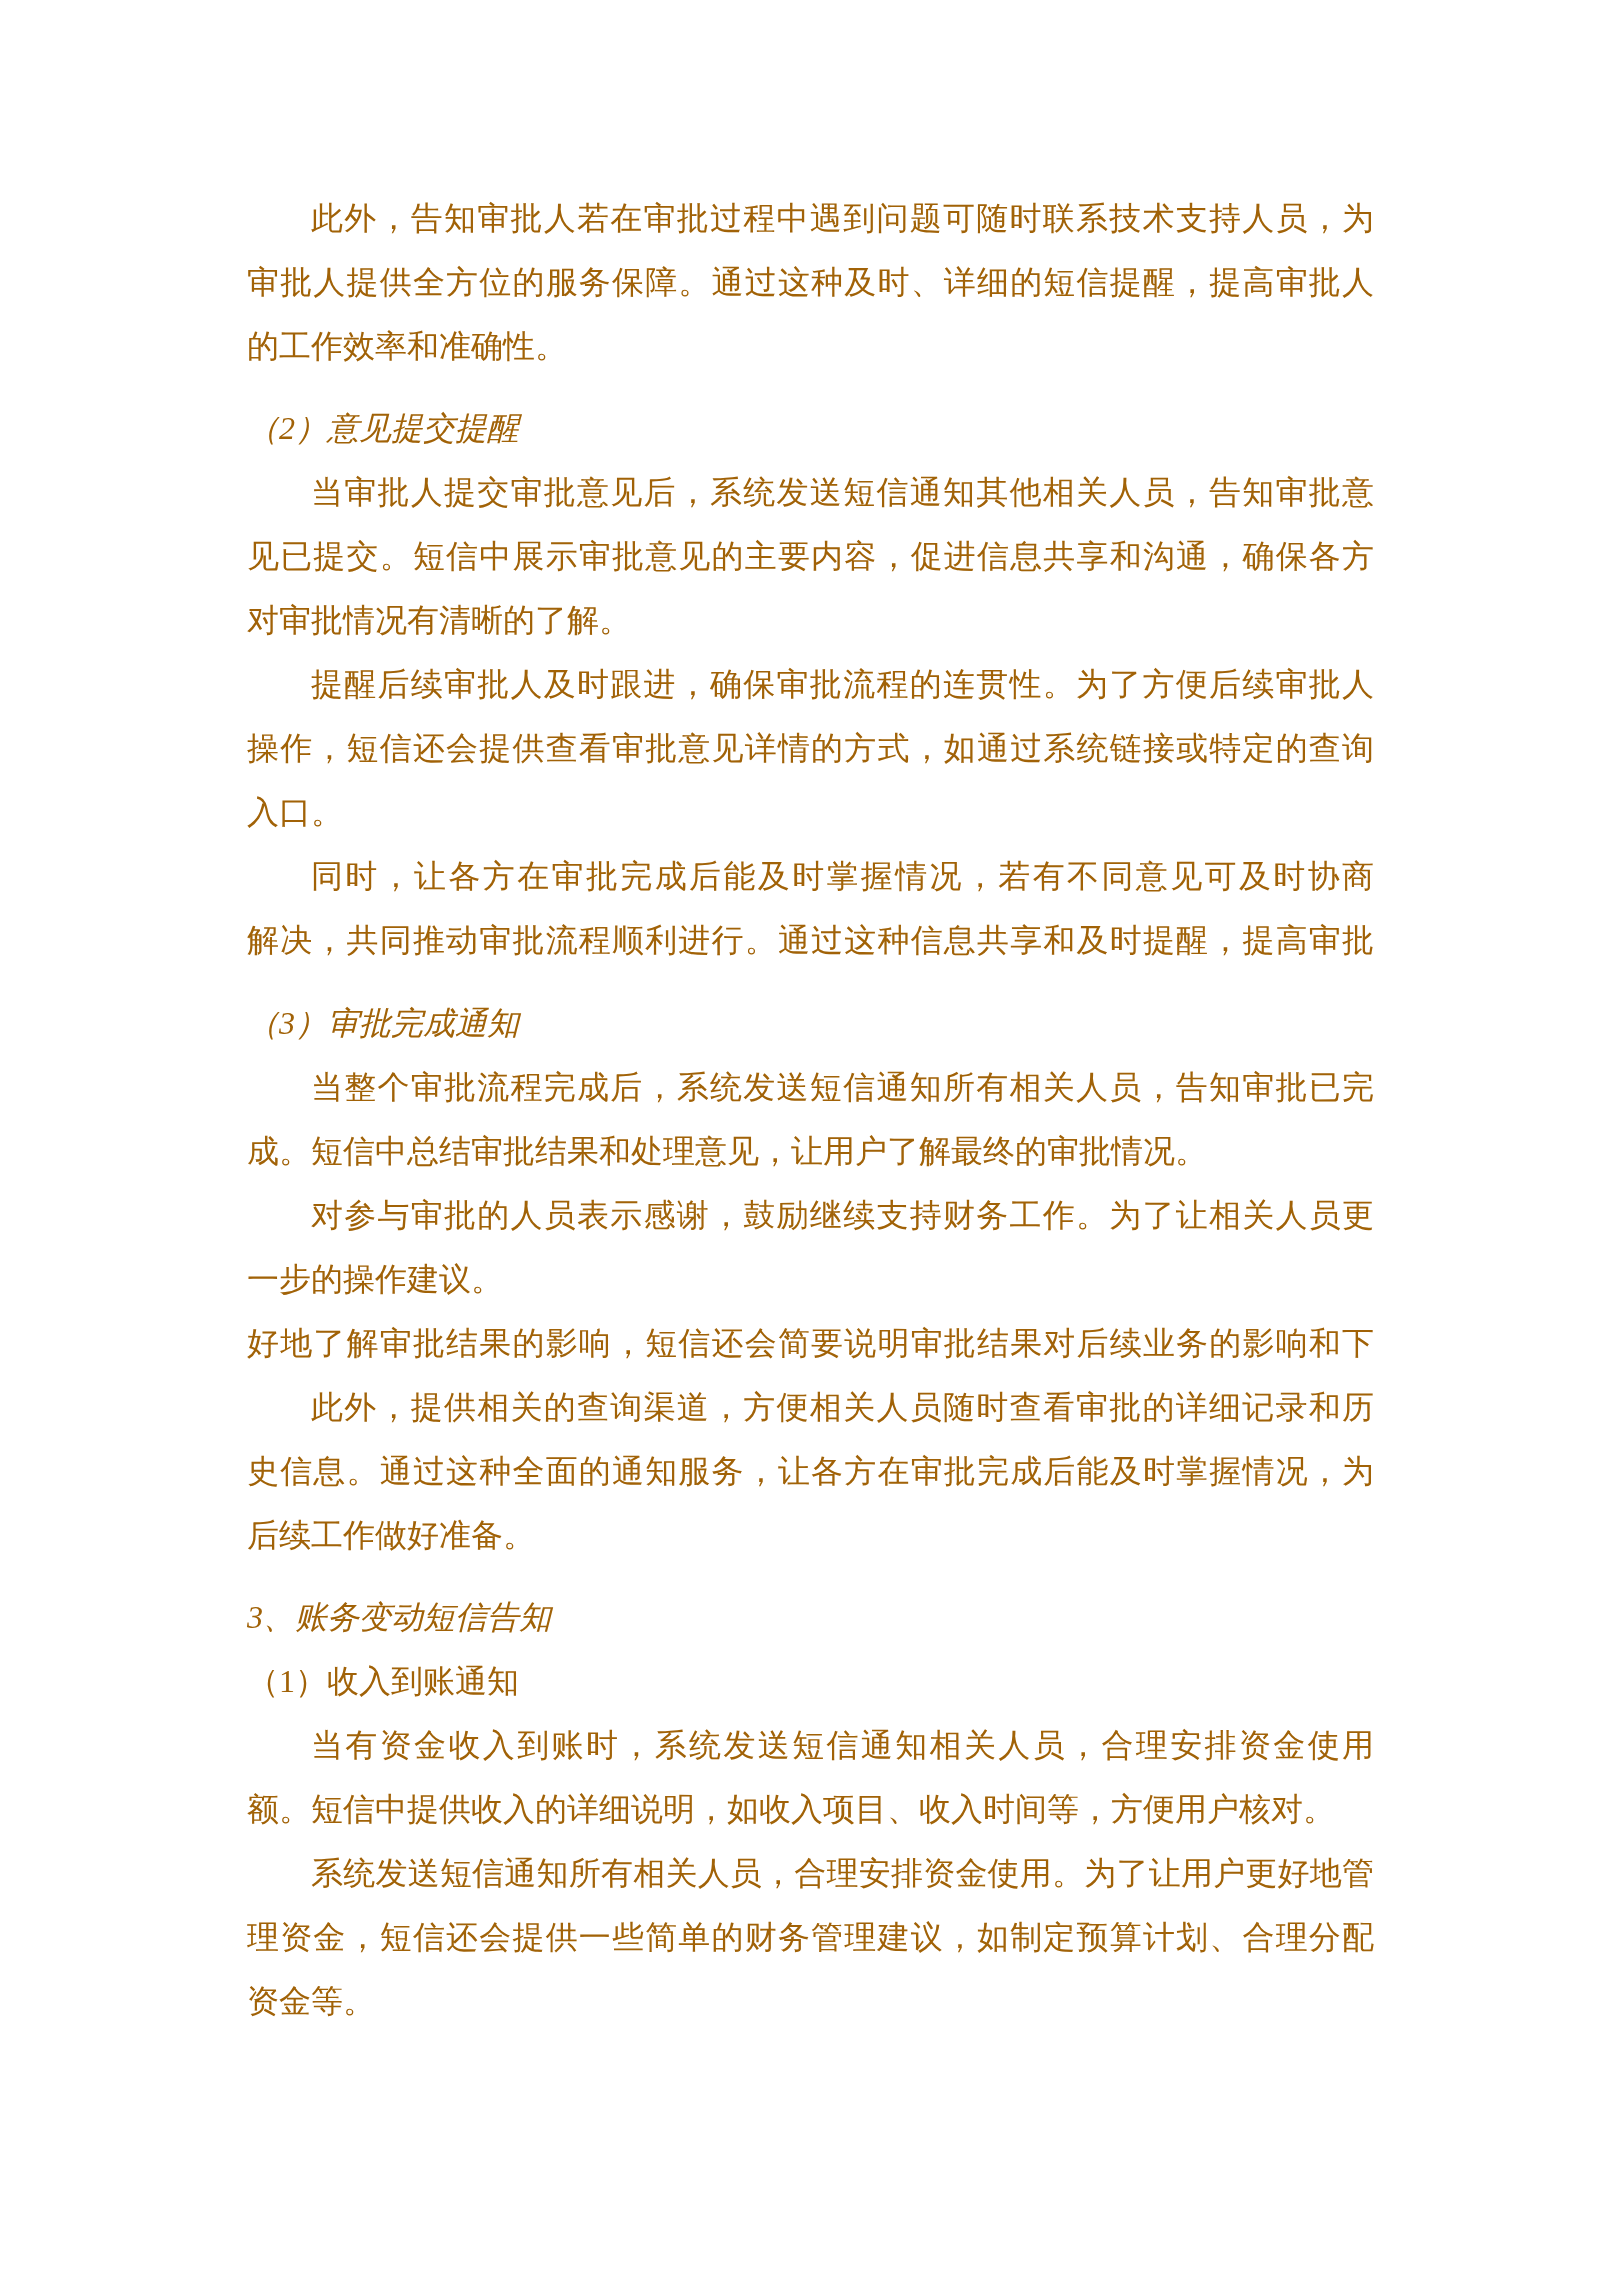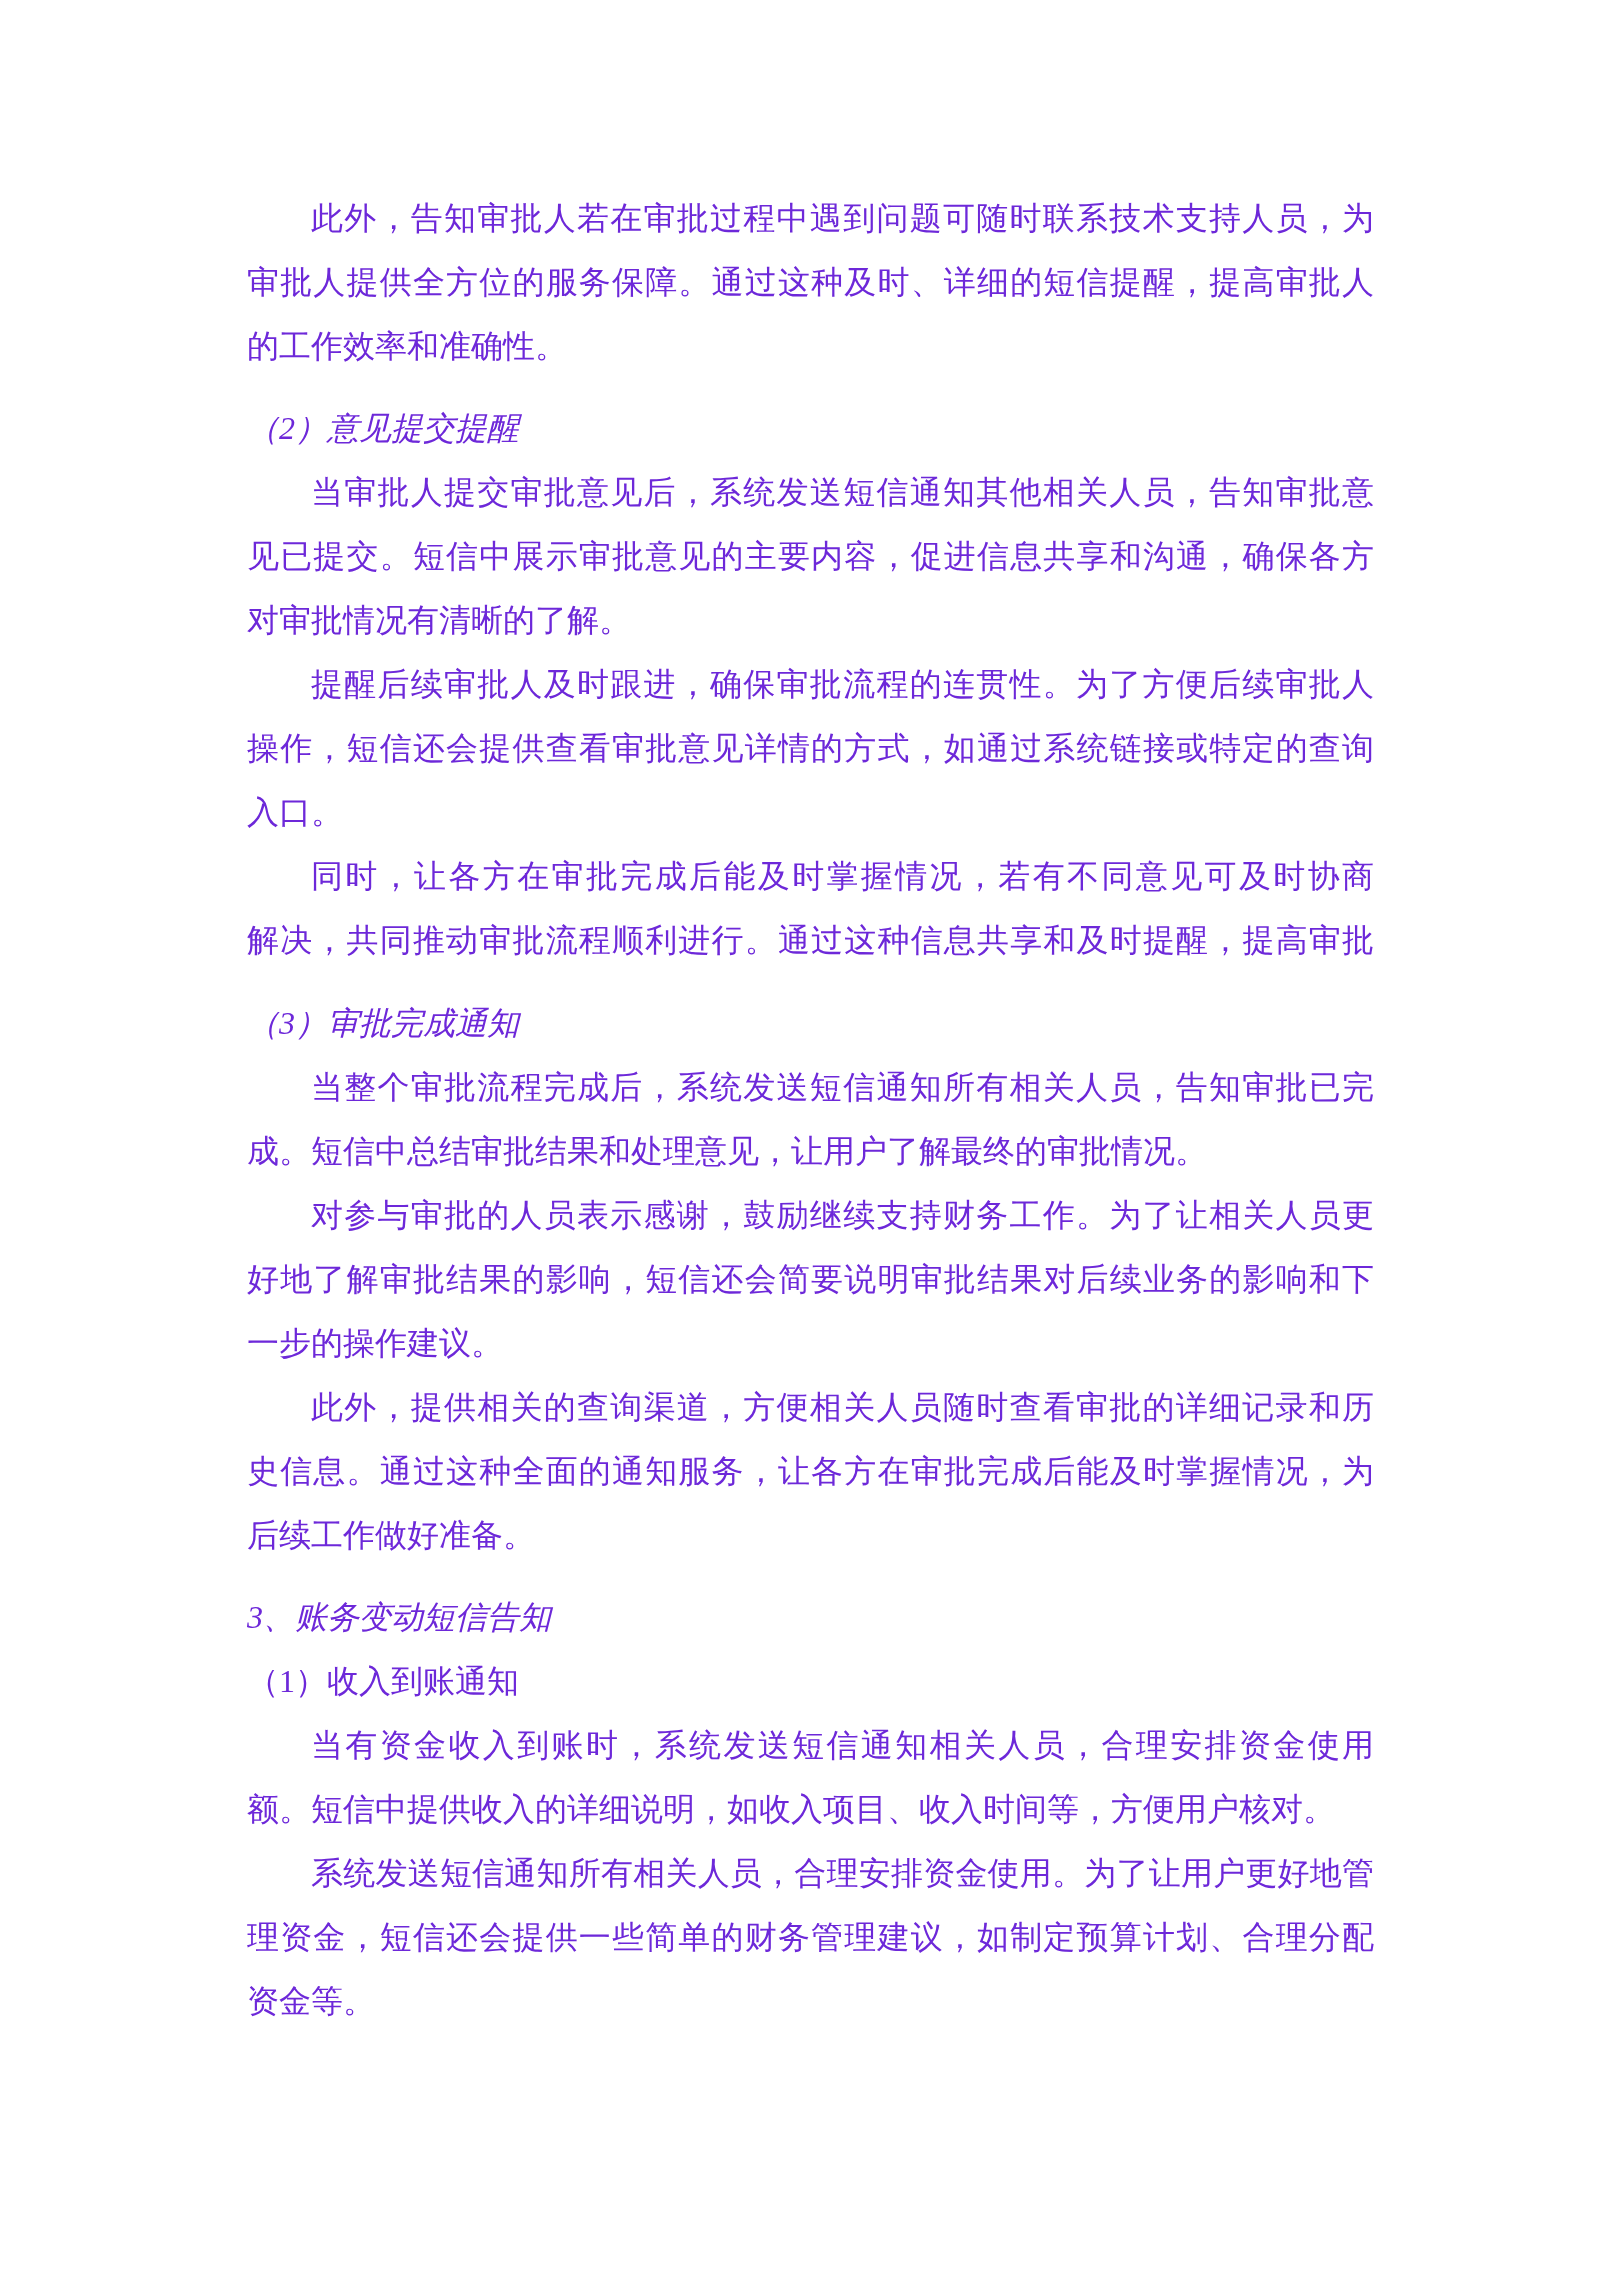--- a/index.html
+++ b/index.html
@@ -15,21 +15,21 @@
     overflow: hidden;
   }
   .content {
     position: absolute;
     left: 247px;
     top: 186px;
     width: 1127px;
     font-family: "Liberation Serif", "DejaVu Serif", serif;
     font-size: 32px;
     line-height: 64px;
-    color: #6d28d9;
+    color: #a16207;
   }
   .block {
     margin: 0;
     padding: 0;
   }
   
   .block.gap-before {
     margin-top: 18.3px;
     font-style: italic;
   }
@@ -76,22 +76,22 @@
       </div>
       <div class="block heading gap-before">
         <div class="line first-line last-line">（3）审批完成通知</div>
       </div>
       <div class="block paragraph">
         <div class="line first-line">当整个审批流程完成后，系统发送短信通知所有相关人员，告知审批已完</div>
         <div class="line last-line">成。短信中总结审批结果和处理意见，让用户了解最终的审批情况。</div>
       </div>
       <div class="block paragraph">
         <div class="line first-line">对参与审批的人员表示感谢，鼓励继续支持财务工作。为了让相关人员更</div>
+        <div class="line last-line">一步的操作建议。</div>
         <div class="line">好地了解审批结果的影响，短信还会简要说明审批结果对后续业务的影响和下</div>
-        <div class="line last-line">一步的操作建议。</div>
       </div>
       <div class="block paragraph">
         <div class="line first-line">此外，提供相关的查询渠道，方便相关人员随时查看审批的详细记录和历</div>
         <div class="line">史信息。通过这种全面的通知服务，让各方在审批完成后能及时掌握情况，为</div>
         <div class="line last-line">后续工作做好准备。</div>
       </div>
       <div class="block heading gap-before">
         <div class="line first-line last-line">3、账务变动短信告知</div>
       </div>
       <div class="block heading">

